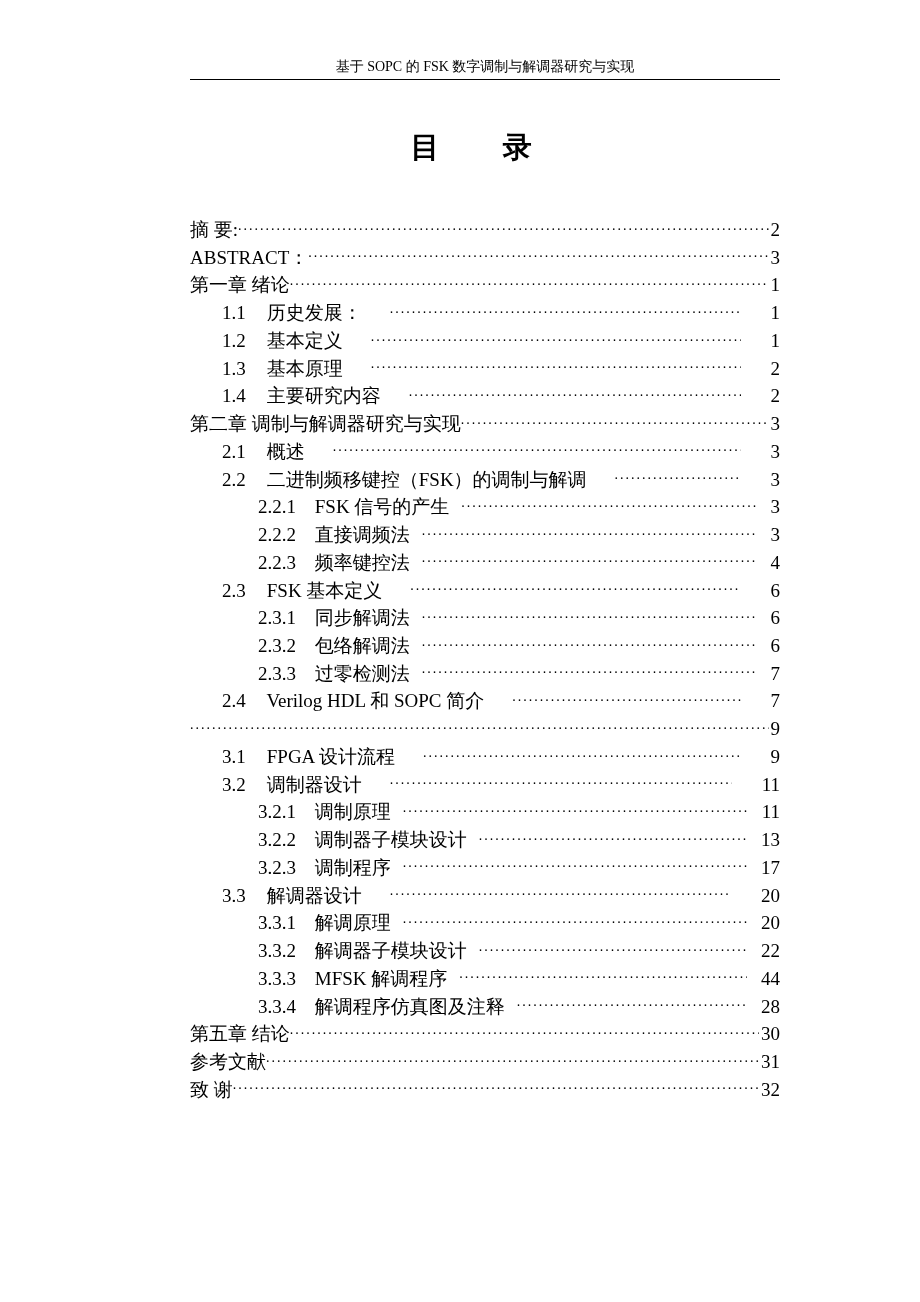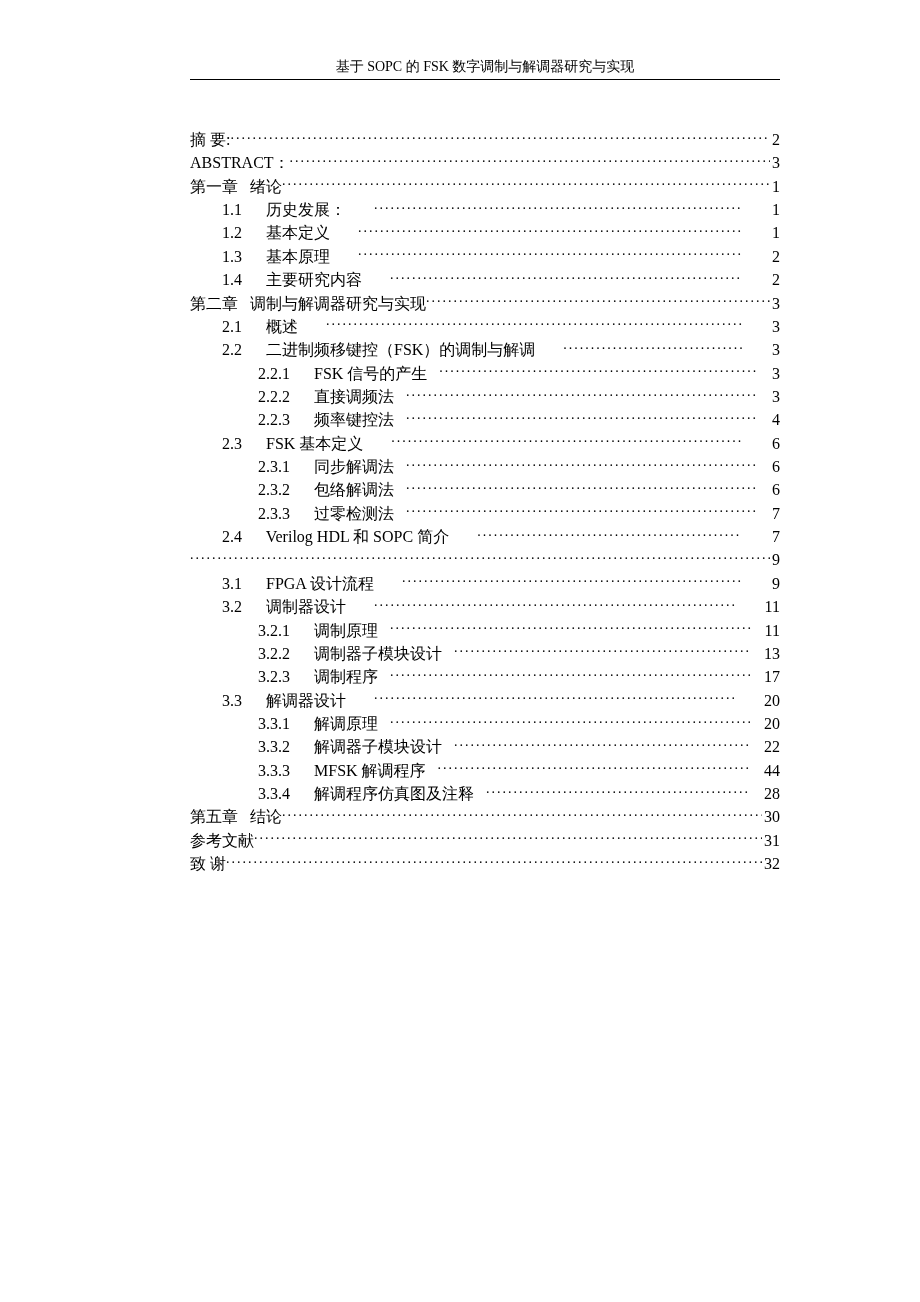--- a/index.html
+++ b/index.html
@@ -28,21 +28,21 @@
   }
   .title {
     text-align: center;
     font-size: 29px;
     font-weight: bold;
     letter-spacing: 28px;
     margin: 48px 0 40px 0;
   }
   .toc {
     line-height: 1.46;
-    font-size: 16px;
+    font-size: 19px;
     margin-top: 48px;
   }
   .toc-row {
     display: flex;
     align-items: baseline;
     white-space: nowrap;
   }
   .toc-label {
     flex: 0 0 auto;
   }
@@ -70,20 +70,21 @@
   .chap-num { display:inline-block; min-width:56px; }
   .sec-num { display:inline-block; min-width:40px; }
   .sub-num { display:inline-block; min-width:52px; }
 </style>
 </head>
 <body>
 
 <div class="page">
   <div class="header">基于 SOPC 的 FSK 数字调制与解调器研究与实现</div>
   <hr class="header-line">
+  <div class="title">目  录</div>
   <div class="toc" id="toc">
       <div class="toc-row lvl0">
         <span class="toc-label"><span>摘  要:</span></span>
         <span class="toc-dots"></span>
         <span class="toc-page">2</span>
       </div>
       <div class="toc-row lvl0">
         <span class="toc-label"><span>ABSTRACT：</span></span>
         <span class="toc-dots"></span>
         <span class="toc-page">3</span>

